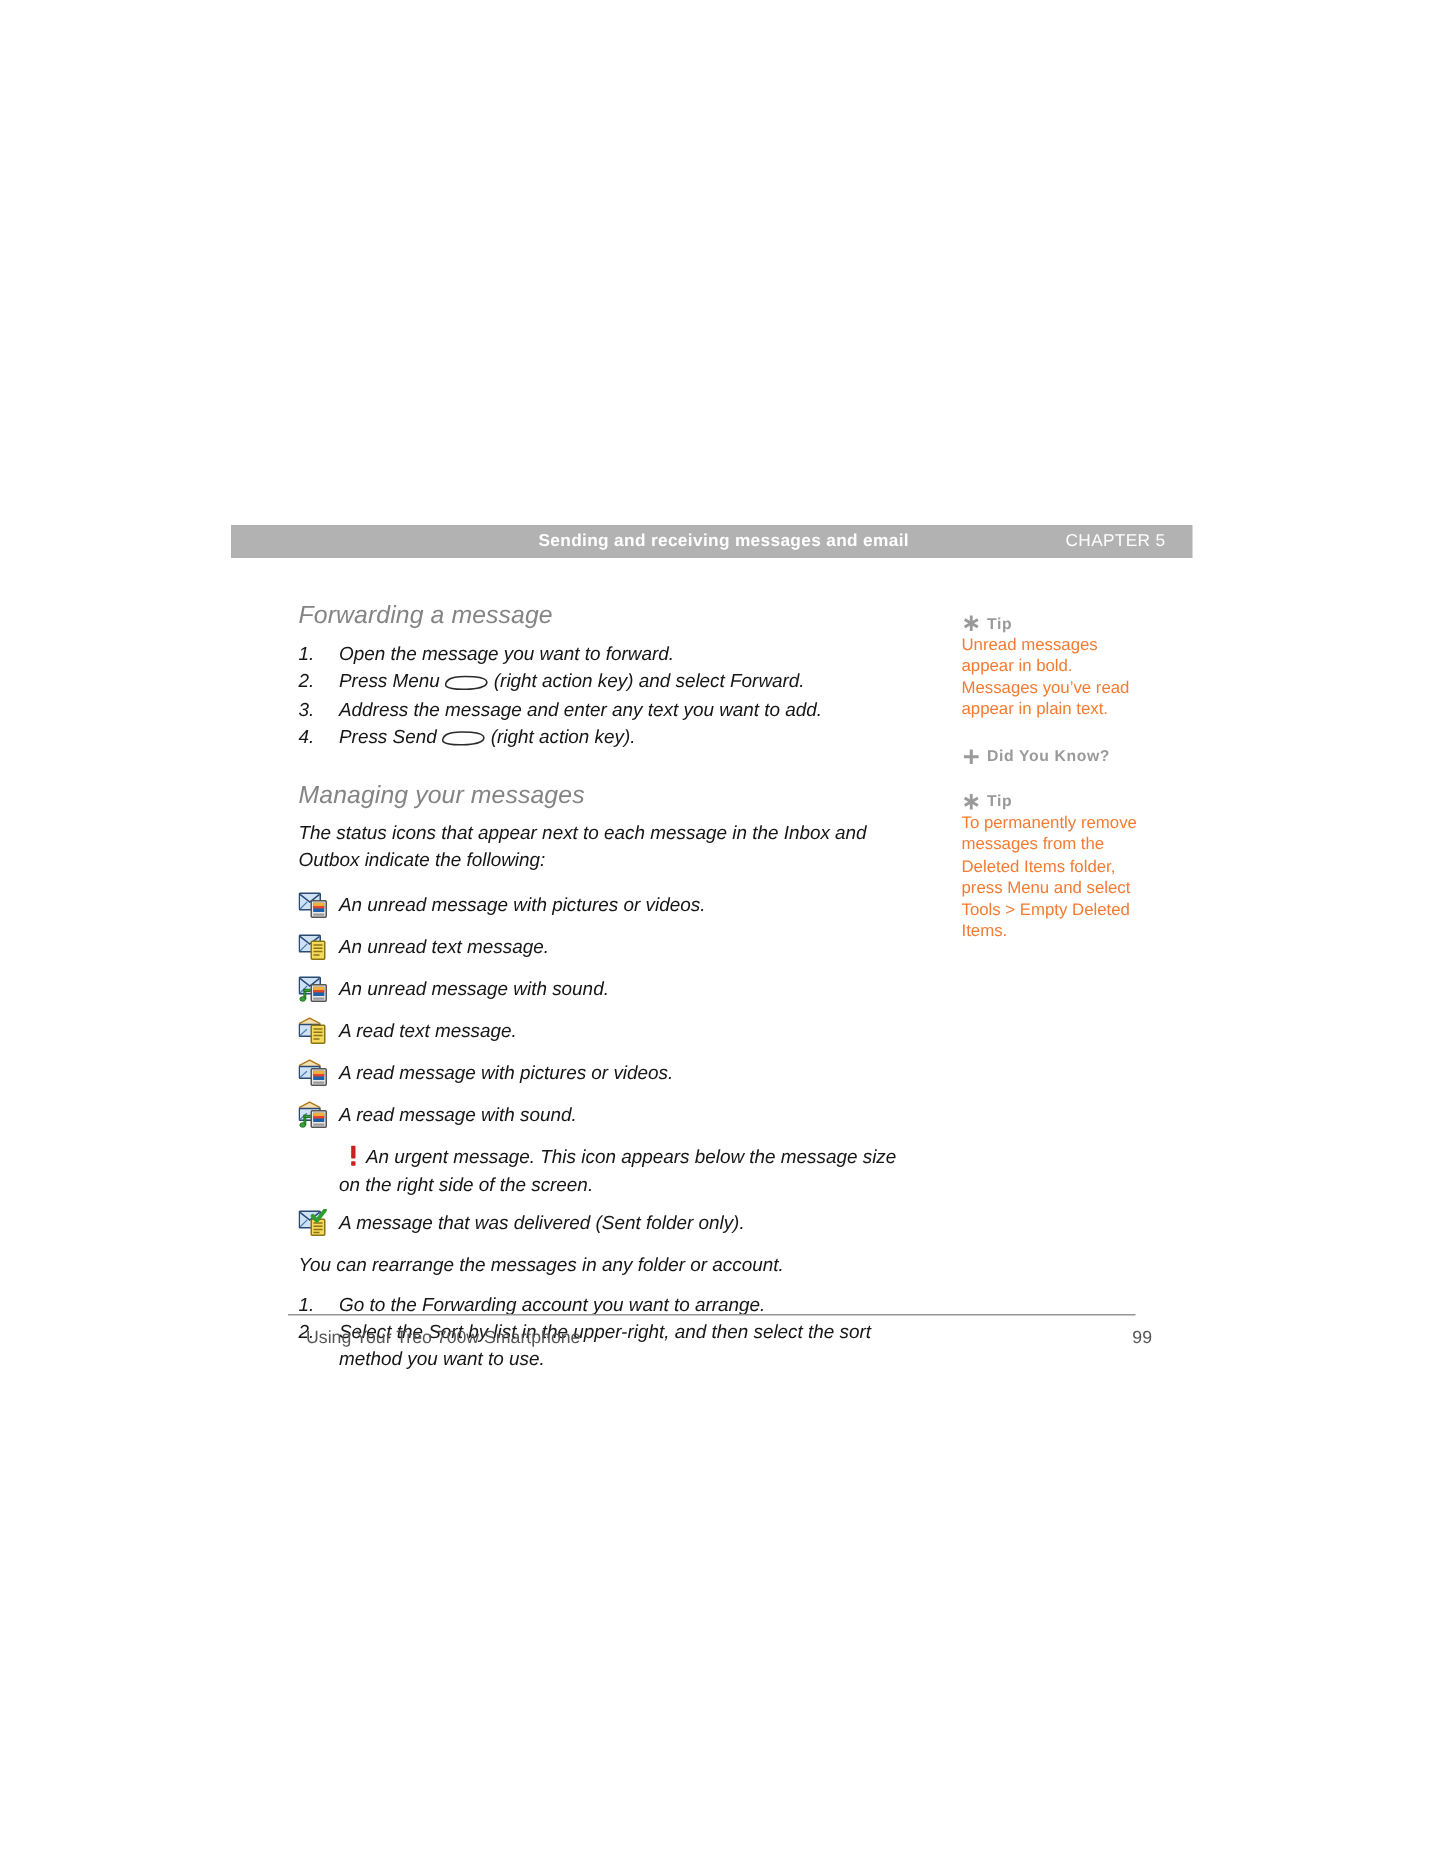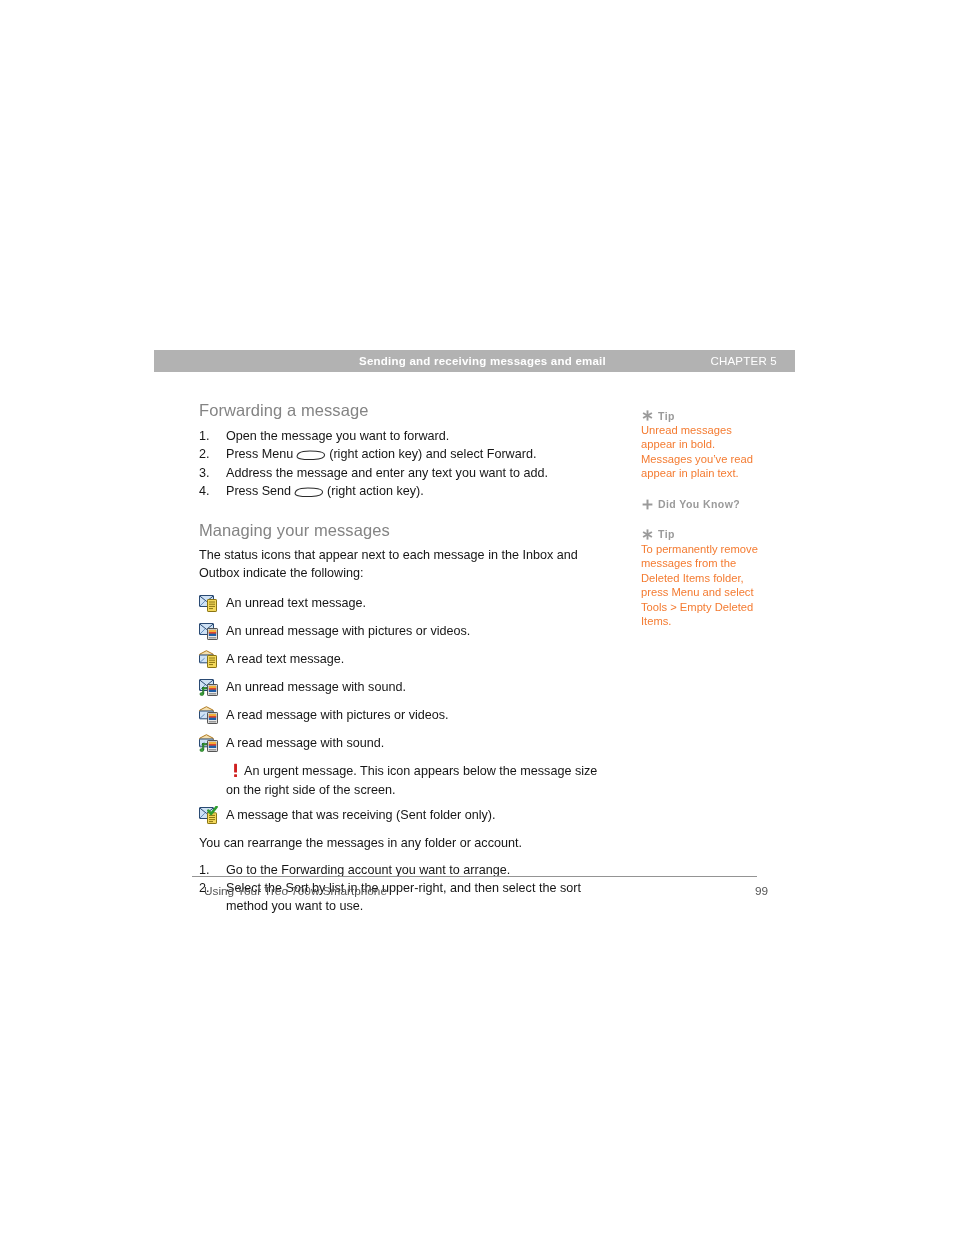--- a/index.html
+++ b/index.html
@@ -54,20 +54,21 @@
     letter-spacing: 0.02em;
     white-space: nowrap;
   }
 
   
   .main-col {
     position: absolute;
     left: 199px;
     top: 400px;
     width: 412px;
+    font-style: italic;
   }
 
   h2.section-heading {
     margin: 0 0 6px 0;
     font-size: 16.5px;
     font-weight: normal;
     color: #848484;
     letter-spacing: 0.005em;
     line-height: 1.25;
   }
@@ -263,20 +264,36 @@
               <path d="M3.2 3.0 C6 1.0 12 0.6 20 1.2 C25 1.6 28.6 2.8 28.6 4.9 C28.6 7.2 24.5 9.1 17.5 9.4 C9.5 9.8 3.4 9.2 1.6 7.6 C0.7 6.8 1.0 4.6 3.2 3.0 Z" fill="none" stroke="#2b2b2b" stroke-width="1.05"></path>
             </svg></span><span class="step-text">(right action key).</span>
       </li>
     </ol>
 
     <h2 class="section-heading second">Managing your messages</h2>
 
     <p class="body-text">The status icons that appear next to each message in the Inbox and Outbox indicate the following:</p>
 
     <ul class="icon-list">
+
+      <li>
+        <span class="msg-icon">
+          <svg width="20" height="19" viewBox="0 0 20 19">
+            <rect x="0.5" y="1.5" width="14" height="11" rx="0.5" fill="#cfe2f5" stroke="#2a4a73" stroke-width="1"></rect>
+            <path d="M1 2.2 L7.5 7.4 L14 2.2" fill="none" stroke="#2a4a73" stroke-width="1"></path>
+            <path d="M1 12 L5.8 7.2 M13.9 12 L9.2 7.2" fill="none" stroke="#4a7ab0" stroke-width="0.8"></path>
+            <rect x="8.5" y="6.5" width="10" height="11" rx="0.6" fill="#e8e8e8" stroke="#555555" stroke-width="1"></rect>
+            <rect x="9.8" y="7.8" width="7.4" height="6.2" fill="#1f5fa8"></rect>
+            <rect x="9.8" y="7.8" width="7.4" height="2.2" fill="#f2b03a"></rect>
+            <rect x="9.8" y="10" width="7.4" height="1.6" fill="#e0472c"></rect>
+            <rect x="9.8" y="15" width="7.4" height="1.5" fill="#9a9a9a"></rect>
+          </svg>
+        </span>
+        <span>An unread message with pictures or videos.</span>
+      </li>
 
       <li>
         <span class="msg-icon">
           <svg width="20" height="19" viewBox="0 0 20 19">
             <rect x="0.5" y="1.5" width="14" height="11" rx="0.5" fill="#cfe2f5" stroke="#2a4a73" stroke-width="1"></rect>
             <path d="M1 2.2 L7.5 7.4 L14 2.2" fill="none" stroke="#2a4a73" stroke-width="1"></path>
             <path d="M1 12 L5.8 7.2 M13.9 12 L9.2 7.2" fill="none" stroke="#4a7ab0" stroke-width="0.8"></path>
             <rect x="8.5" y="5.5" width="9" height="12" rx="0.6" fill="#f4d95c" stroke="#8a7413" stroke-width="1"></rect>
             <g stroke="#8a7413" stroke-width="1">
               <line x1="10" y1="8" x2="16" y2="8"></line>
@@ -288,28 +305,33 @@
         </span>
         <span>An unread text message.</span>
       </li>
 
       <li>
         <span class="msg-icon">
           <svg width="20" height="19" viewBox="0 0 20 19">
             <rect x="0.5" y="1.5" width="14" height="11" rx="0.5" fill="#cfe2f5" stroke="#2a4a73" stroke-width="1"></rect>
             <path d="M1 2.2 L7.5 7.4 L14 2.2" fill="none" stroke="#2a4a73" stroke-width="1"></path>
             <path d="M1 12 L5.8 7.2 M13.9 12 L9.2 7.2" fill="none" stroke="#4a7ab0" stroke-width="0.8"></path>
+            <g fill="#3aa33a" stroke="#1d6b1d" stroke-width="0.6">
+              <rect x="3.6" y="9.5" width="1.3" height="6.3"></rect>
+              <rect x="3.6" y="9.5" width="4.2" height="1.5"></rect>
+              <ellipse cx="2.8" cy="16" rx="1.9" ry="1.5"></ellipse>
+            </g>
             <rect x="8.5" y="6.5" width="10" height="11" rx="0.6" fill="#e8e8e8" stroke="#555555" stroke-width="1"></rect>
             <rect x="9.8" y="7.8" width="7.4" height="6.2" fill="#1f5fa8"></rect>
             <rect x="9.8" y="7.8" width="7.4" height="2.2" fill="#f2b03a"></rect>
             <rect x="9.8" y="10" width="7.4" height="1.6" fill="#e0472c"></rect>
             <rect x="9.8" y="15" width="7.4" height="1.5" fill="#9a9a9a"></rect>
           </svg>
         </span>
-        <span>An unread message with pictures or videos.</span>
+        <span>An unread message with sound.</span>
       </li>
 
       <li>
         <span class="msg-icon">
           <svg width="20" height="19" viewBox="0 0 20 19">
             <path d="M0.7 4.2 L7.4 0.7 L14.2 4.2 L14.2 5.4 L0.7 5.4 Z" fill="#f5e0b0" stroke="#b07a20" stroke-width="1" stroke-linejoin="round"></path>
             <rect x="0.5" y="5.0" width="13.8" height="7.8" rx="0.5" fill="#cfe2f5" stroke="#2a4a73" stroke-width="1"></rect>
             <path d="M0.9 12.4 L5.6 8.2 M13.9 12.4 L9.3 8.2" fill="none" stroke="#4a7ab0" stroke-width="0.8"></path>
             <rect x="8.5" y="5.5" width="9" height="12" rx="0.6" fill="#f4d95c" stroke="#8a7413" stroke-width="1"></rect>
             <g stroke="#8a7413" stroke-width="1">
@@ -319,41 +341,20 @@
               <line x1="10" y1="14.6" x2="14" y2="14.6"></line>
             </g>
           </svg>
         </span>
         <span>A read text message.</span>
       </li>
 
       <li>
         <span class="msg-icon">
           <svg width="20" height="19" viewBox="0 0 20 19">
-            <rect x="0.5" y="1.5" width="14" height="11" rx="0.5" fill="#cfe2f5" stroke="#2a4a73" stroke-width="1"></rect>
-            <path d="M1 2.2 L7.5 7.4 L14 2.2" fill="none" stroke="#2a4a73" stroke-width="1"></path>
-            <path d="M1 12 L5.8 7.2 M13.9 12 L9.2 7.2" fill="none" stroke="#4a7ab0" stroke-width="0.8"></path>
-            <g fill="#3aa33a" stroke="#1d6b1d" stroke-width="0.6">
-              <rect x="3.6" y="9.5" width="1.3" height="6.3"></rect>
-              <rect x="3.6" y="9.5" width="4.2" height="1.5"></rect>
-              <ellipse cx="2.8" cy="16" rx="1.9" ry="1.5"></ellipse>
-            </g>
-            <rect x="8.5" y="6.5" width="10" height="11" rx="0.6" fill="#e8e8e8" stroke="#555555" stroke-width="1"></rect>
-            <rect x="9.8" y="7.8" width="7.4" height="6.2" fill="#1f5fa8"></rect>
-            <rect x="9.8" y="7.8" width="7.4" height="2.2" fill="#f2b03a"></rect>
-            <rect x="9.8" y="10" width="7.4" height="1.6" fill="#e0472c"></rect>
-            <rect x="9.8" y="15" width="7.4" height="1.5" fill="#9a9a9a"></rect>
-          </svg>
-        </span>
-        <span>An unread message with sound.</span>
-      </li>
-
-      <li>
-        <span class="msg-icon">
-          <svg width="20" height="19" viewBox="0 0 20 19">
             <path d="M0.7 4.2 L7.4 0.7 L14.2 4.2 L14.2 5.4 L0.7 5.4 Z" fill="#f5e0b0" stroke="#b07a20" stroke-width="1" stroke-linejoin="round"></path>
             <rect x="0.5" y="5.0" width="13.8" height="7.8" rx="0.5" fill="#cfe2f5" stroke="#2a4a73" stroke-width="1"></rect>
             <path d="M0.9 12.4 L5.6 8.2 M13.9 12.4 L9.3 8.2" fill="none" stroke="#4a7ab0" stroke-width="0.8"></path>
             <rect x="8.5" y="6.5" width="10" height="11" rx="0.6" fill="#e8e8e8" stroke="#555555" stroke-width="1"></rect>
             <rect x="9.8" y="7.8" width="7.4" height="6.2" fill="#1f5fa8"></rect>
             <rect x="9.8" y="7.8" width="7.4" height="2.2" fill="#f2b03a"></rect>
             <rect x="9.8" y="10" width="7.4" height="1.6" fill="#e0472c"></rect>
             <rect x="9.8" y="15" width="7.4" height="1.5" fill="#9a9a9a"></rect>
           </svg>
         </span>
@@ -397,21 +398,21 @@
             <rect x="8.5" y="6.8" width="9" height="10.7" rx="0.6" fill="#f4d95c" stroke="#8a7413" stroke-width="1"></rect>
             <g stroke="#8a7413" stroke-width="1">
               <line x1="10" y1="9.4" x2="16" y2="9.4"></line>
               <line x1="10" y1="11.5" x2="16" y2="11.5"></line>
               <line x1="10" y1="13.6" x2="16" y2="13.6"></line>
               <line x1="10" y1="15.6" x2="14" y2="15.6"></line>
             </g>
             <path d="M9.4 4.6 L12.2 7.8 L17.6 0.9" fill="none" stroke="#2f9e2f" stroke-width="2.6" stroke-linecap="round" stroke-linejoin="round"></path>
           </svg>
         </span>
-        <span>A message that was receiving (Sent folder only).</span>
+        <span>A message that was delivered (Sent folder only).</span>
       </li>
     </ul>
 
     <p class="after-list">You can rearrange the messages in any folder or account.</p>
 
     <ol class="steps bottom-steps">
       <li>
         <span class="num">1.</span><span class="step-text">Go to the Forwarding account you want to arrange.</span>
       </li>
       <li>

